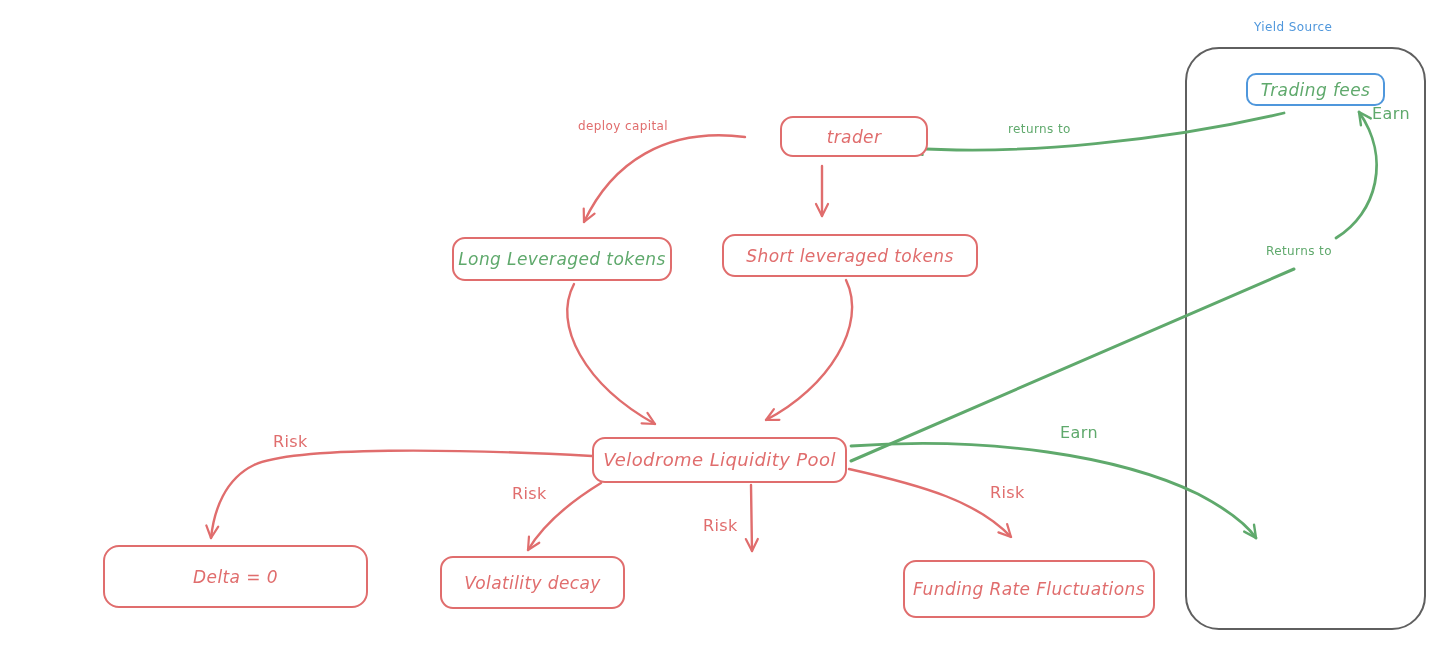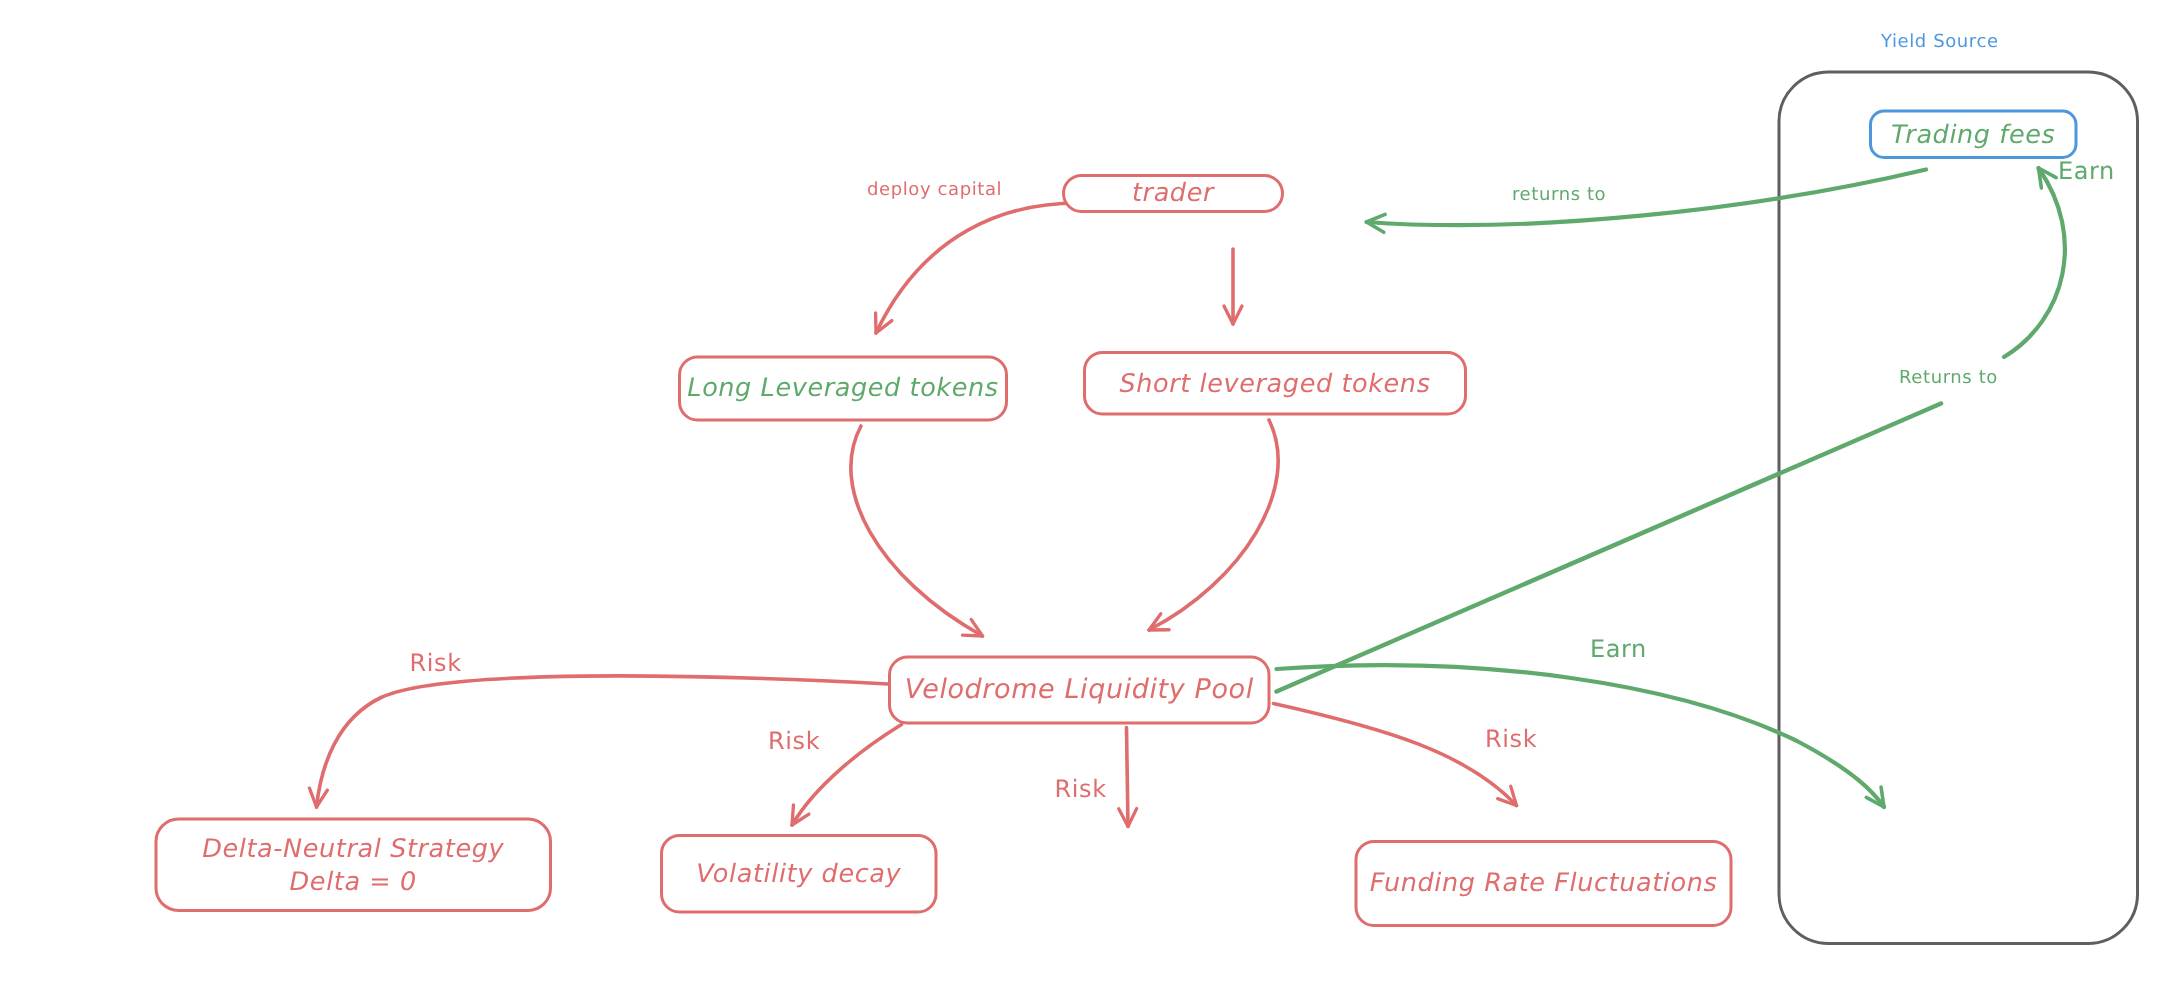--- a/index.html
+++ b/index.html
@@ -76,42 +76,41 @@
     <path d="M601,483 C575,499 544,523 528,550" fill="none" stroke="#e06d6d" stroke-width="2.4" stroke-linecap="round" marker-end="url(#ah-red)"></path>
     <path d="M751,485 L752,551" fill="none" stroke="#e06d6d" stroke-width="2.4" stroke-linecap="round" marker-end="url(#ah-red)"></path>
     <path d="M849,469 C925,486 978,502 1011,537" fill="none" stroke="#e06d6d" stroke-width="2.4" stroke-linecap="round" marker-end="url(#ah-red)"></path>
 
     <path d="M1284,113 C1170,140 1020,156 911,148" fill="none" stroke="#5fa96c" stroke-width="2.8" stroke-linecap="round" marker-end="url(#ah-green)"></path>
     <path d="M851,461 L1294,269" fill="none" stroke="#5fa96c" stroke-width="3" stroke-linecap="round"></path>
     <path d="M1336,238 C1377,213 1391,158 1359,112" fill="none" stroke="#5fa96c" stroke-width="2.8" stroke-linecap="round" marker-end="url(#ah-green)"></path>
     <path d="M851,446 C990,436 1120,456 1198,494 C1236,514 1249,528 1256,538" fill="none" stroke="#5fa96c" stroke-width="2.8" stroke-linecap="round" marker-end="url(#ah-green)"></path>
   </svg>
 
-  <div class="node" style="left:708px;top:116px;width:148px;height:26px">
+  <div class="node" style="left:780px;top:116px;width:148px;height:41px">
     <span>trader</span>
   </div>
 
   <div class="node blue-border" style="left:1246px;top:73px;width:139px;height:33px;border-radius:10px">
     <span class="green-text">Trading fees</span>
   </div>
 
   <div class="node" style="left:452px;top:237px;width:220px;height:44px">
     <span class="green-text">Long Leveraged tokens</span>
   </div>
 
   <div class="node" style="left:722px;top:234px;width:256px;height:43px">
     <span>Short leveraged tokens</span>
   </div>
 
   <div class="node" style="left:592px;top:437px;width:255px;height:46px;font-size:18px">
     <span>Velodrome Liquidity Pool</span>
   </div>
 
   <div class="node" style="left:103px;top:545px;width:265px;height:63px;border-radius:16px">
-    <span>Delta-Neutral Strategy</span>
     <span>Delta = 0</span>
   </div>
 
   <div class="node" style="left:440px;top:556px;width:185px;height:53px">
     <span>Volatility decay</span>
   </div>
 
 
   <div class="node" style="left:903px;top:560px;width:252px;height:58px">
     <span>Funding Rate Fluctuations</span>

